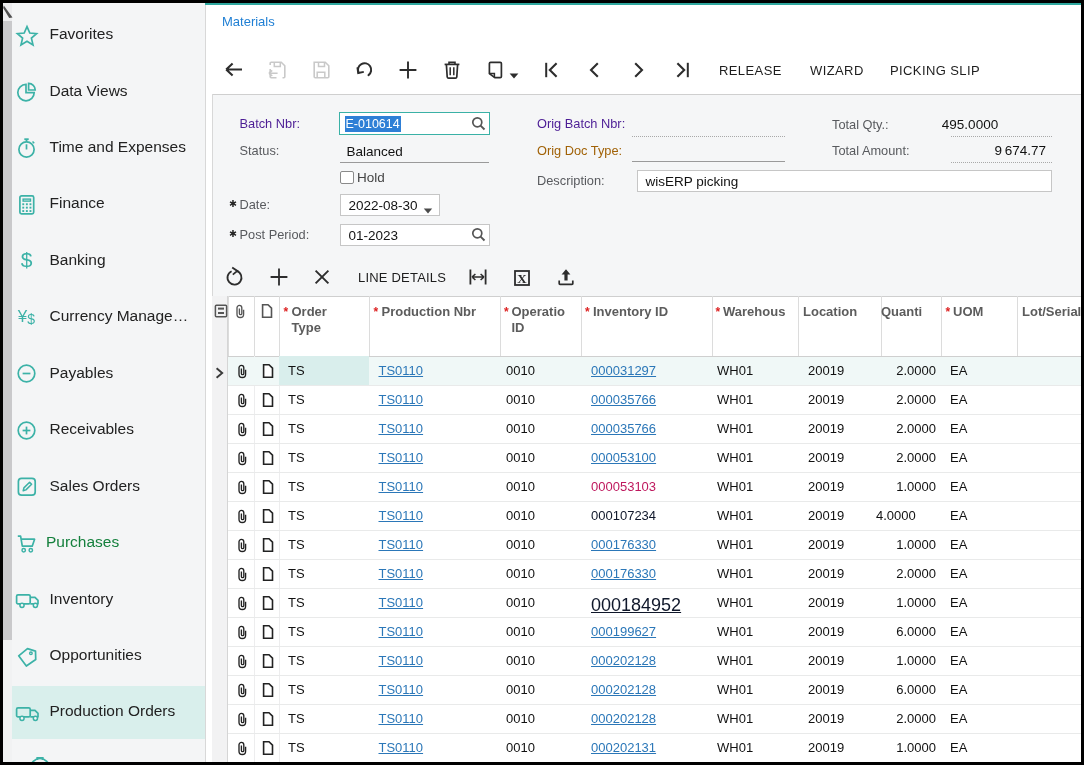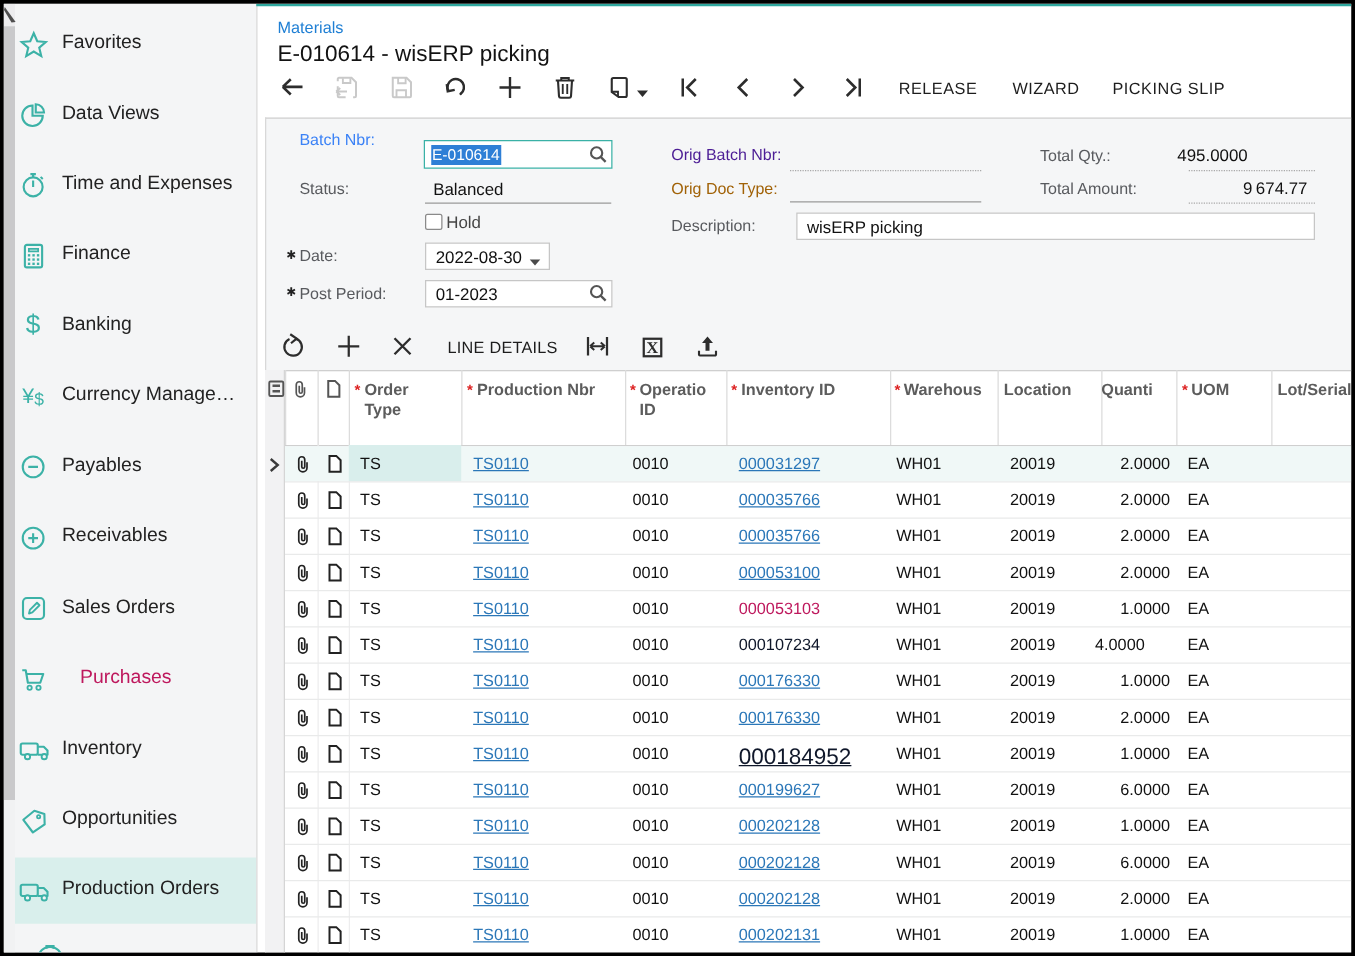--- a/index.html
+++ b/index.html
@@ -64,21 +64,21 @@
         <div style="position:absolute;left:11.5px;top:472.1px;width:24px;height:22px;text-align:center"><svg width="24" height="24" viewBox="0 0 24 24">
             <rect x="3.4" y="3.4" width="16.8" height="16.8" rx="3.2" fill="none" stroke="#3cb2a7" stroke-width="1.7"></rect>
             <path d="M8.2 15.8 L8.9 12.9 L14.6 7.2 L16.6 9.2 L10.9 14.9 Z" fill="none" stroke="#3cb2a7" stroke-width="1.5" stroke-linejoin="round"></path>
           </svg></div>
         <div style="position:absolute;left:46.5px;top:473.6px;font-size:15.5px;color:#222;white-space:nowrap">Sales Orders</div>
         <div style="position:absolute;left:11.5px;top:528.5px;width:24px;height:22px;text-align:center"><svg width="24" height="24" viewBox="0 0 24 24">
             <path d="M2.8 4.2 H5.6 L7.3 14.2 H17.2 L19.6 7.2 H6.1" fill="none" stroke="#3cb2a7" stroke-width="1.7" stroke-linejoin="round"></path>
             <circle cx="8.7" cy="18.2" r="1.7" fill="none" stroke="#3cb2a7" stroke-width="1.5"></circle>
             <circle cx="15.8" cy="18.2" r="1.7" fill="none" stroke="#3cb2a7" stroke-width="1.5"></circle>
           </svg></div>
-        <div style="position:absolute;left:61px;top:530.0px;font-size:15.5px;color:#be185d;white-space:nowrap">Purchases</div>
+        <div style="position:absolute;left:43px;top:530.0px;font-size:15.5px;color:#15803d;white-space:nowrap">Purchases</div>
         <div style="position:absolute;left:11.5px;top:585.0px;width:24px;height:22px;text-align:center"><svg width="26" height="24" viewBox="0 0 26 24">
             <rect x="1.6" y="6.8" width="13.6" height="9.0" rx="1.4" fill="none" stroke="#3cb2a7" stroke-width="1.7"></rect>
             <path d="M15.4 9.4 H20.0 L23.0 12.4 V15.8 H15.4" fill="none" stroke="#3cb2a7" stroke-width="1.7" stroke-linejoin="round"></path>
             <circle cx="7.0" cy="17.3" r="2.1" fill="#f4f5f6" stroke="#3cb2a7" stroke-width="1.5"></circle>
             <circle cx="20.4" cy="17.3" r="2.1" fill="#f4f5f6" stroke="#3cb2a7" stroke-width="1.5"></circle>
           </svg></div>
         <div style="position:absolute;left:46.5px;top:586.5px;font-size:15.5px;color:#222;white-space:nowrap">Inventory</div>
         <div style="position:absolute;left:11.5px;top:641.5px;width:24px;height:22px;text-align:center"><svg width="24" height="24" viewBox="0 0 24 24">
             <path d="M11.3 3.6 L19.6 5.0 L21 13.3 L12.6 21 L3.6 12 Z" fill="none" stroke="#3cb2a7" stroke-width="1.7" stroke-linejoin="round" transform="rotate(8 12 12)"></path>
             <circle cx="15.9" cy="8.3" r="1.3" fill="none" stroke="#3cb2a7" stroke-width="1.4"></circle>
@@ -92,21 +92,20 @@
           </svg></div>
         <div style="position:absolute;left:46.5px;top:699.4px;font-size:15.5px;color:#222;white-space:nowrap">Production Orders</div>
         <div style="position:absolute;left:25px;top:751px;width:24px;height:12px"><svg width="24" height="11" viewBox="0 0 24 11">
             <path d="M2.5 11 A9.5 9.5 0 0 1 21.5 11" fill="none" stroke="#3cb2a7" stroke-width="1.7"></path>
             <path d="M9.2 3 V0.5 H14.8 V3" fill="none" stroke="#3cb2a7" stroke-width="1.7"></path>
           </svg></div>
       </div>
       <div style="position:absolute;left:205px;top:3px;width:1px;height:759px;background:#d8d8d8"></div>
       <div style="position:absolute;left:205px;top:3px;width:876px;height:2px;background:#2ea79e"></div>
       <div style="position:absolute;left:222px;top:14px;font-size:13px;color:#1f7fd4">Materials</div>
-      <div style="position:absolute;left:222px;top:33px;font-size:18px;color:#131313">E-010614 - wisERP picking</div>
       <div style="position:absolute;left:222.5px;top:59.0px;width:22px;height:22px"><svg width="22" height="22" viewBox="0 0 22 22">
           <path d="M3.2 10.5 H19 M3.2 10.5 L9.6 4.4 M3.2 10.5 L9.6 16.6" fill="none" stroke="#2d2d2d" stroke-width="2.1"></path>
         </svg></div>
       <div style="position:absolute;left:266.0px;top:59.0px;width:22px;height:22px"><svg width="22" height="22" viewBox="0 0 22 22">
           <path d="M10.5 18.8 H5.2 A1 1 0 0 1 4.2 17.8 V10 M4.2 6 V4.2 A1 1 0 0 1 5.2 3.2 H15.2 L18.8 6.8 V17.8 A1 1 0 0 1 17.8 18.8 H16.5" fill="none" stroke="#c9c9c9" stroke-width="1.6"></path>
           <path d="M8.3 3.5 V7.4 H14.3 V3.5" fill="none" stroke="#c9c9c9" stroke-width="1.5"></path>
           <path d="M3.0 14.2 H11.6 M3.0 14.2 L6.2 11.4 M3.0 14.2 L6.2 17" fill="none" stroke="#c9c9c9" stroke-width="1.6"></path>
         </svg></div>
       <div style="position:absolute;left:309.5px;top:59.0px;width:22px;height:22px"><svg width="22" height="22" viewBox="0 0 22 22">
           <path d="M4.2 3.2 H15.2 L18.8 6.8 V17.8 A1 1 0 0 1 17.8 18.8 H5.2 A1 1 0 0 1 4.2 17.8 Z" fill="none" stroke="#c9c9c9" stroke-width="1.6"></path>
@@ -144,21 +143,21 @@
         </svg></div>
       <div style="position:absolute;left:672.0px;top:59.0px;width:22px;height:22px"><svg width="22" height="22" viewBox="0 0 22 22">
           <path d="M15.8 3.8 V18.2" stroke="#2d2d2d" stroke-width="2.0" fill="none"></path>
           <path d="M5.4 4.2 L12.2 11 L5.4 17.8" stroke="#2d2d2d" stroke-width="2.1" fill="none"></path>
         </svg></div>
       <div style="position:absolute;left:719px;top:63px;font-size:13px;color:#1d1d1d;letter-spacing:0.4px">RELEASE</div>
       <div style="position:absolute;left:810px;top:63px;font-size:13px;color:#1d1d1d;letter-spacing:0.4px">WIZARD</div>
       <div style="position:absolute;left:890px;top:63px;font-size:13px;color:#1d1d1d;letter-spacing:0.4px">PICKING SLIP</div>
       <div style="position:absolute;left:212px;top:94px;width:869px;height:202px;background:#f5f6f7;border-top:1px solid #cfcfcf"></div>
       <div style="position:absolute;left:211.5px;top:94px;width:1px;height:668px;background:#d8d8d8"></div>
-      <div style="position:absolute;left:239.5px;top:104px;font-size:12.8px;color:#3b82f6;white-space:nowrap">Batch Nbr:</div>
+      <div style="position:absolute;left:239.5px;top:116.0px;font-size:12.8px;color:#4c1d95;white-space:nowrap">Batch Nbr:</div>
       <div style="position:absolute;left:239.5px;top:143.0px;font-size:12.8px;color:#585a5e;white-space:nowrap">Status:</div>
       <div style="position:absolute;left:229px;top:198.0px;font-size:9.5px;color:#222">✱</div>
       <div style="position:absolute;left:239.5px;top:197.0px;font-size:12.8px;color:#585a5e;white-space:nowrap">Date:</div>
       <div style="position:absolute;left:229px;top:228.0px;font-size:9.5px;color:#222">✱</div>
       <div style="position:absolute;left:239.5px;top:227.0px;font-size:12.8px;color:#585a5e;white-space:nowrap">Post Period:</div>
       <div style="position:absolute;left:537px;top:116.0px;font-size:12.8px;color:#4c1d95;white-space:nowrap">Orig Batch Nbr:</div>
       <div style="position:absolute;left:537px;top:143.0px;font-size:12.8px;color:#a16207;white-space:nowrap">Orig Doc Type:</div>
       <div style="position:absolute;left:537px;top:173.0px;font-size:12.8px;color:#585a5e;white-space:nowrap">Description:</div>
       <div style="position:absolute;left:832px;top:116.5px;font-size:12.8px;color:#585a5e;white-space:nowrap">Total Qty.:</div>
       <div style="position:absolute;left:832px;top:143.0px;font-size:12.8px;color:#585a5e;white-space:nowrap">Total Amount:</div>
@@ -248,21 +247,21 @@
       <div style="position:absolute;left:373.5px;top:304.5px;font-size:12px;font-weight:700;color:#d22">*</div>
       <div style="position:absolute;left:381.5px;top:303.5px;font-size:13px;font-weight:700;color:#5c5c5c;white-space:nowrap">Production Nbr</div>
       <div style="position:absolute;left:504px;top:304.5px;font-size:12px;font-weight:700;color:#d22">*</div>
       <div style="position:absolute;left:511.5px;top:303.5px;font-size:13px;font-weight:700;color:#5c5c5c;white-space:nowrap">Operatio</div>
       <div style="position:absolute;left:511.5px;top:319.5px;font-size:13px;font-weight:700;color:#5c5c5c;white-space:nowrap">ID</div>
       <div style="position:absolute;left:585px;top:304.5px;font-size:12px;font-weight:700;color:#d22">*</div>
       <div style="position:absolute;left:593px;top:303.5px;font-size:13px;font-weight:700;color:#5c5c5c;white-space:nowrap">Inventory ID</div>
       <div style="position:absolute;left:715.5px;top:304.5px;font-size:12px;font-weight:700;color:#d22">*</div>
       <div style="position:absolute;left:723px;top:303.5px;font-size:13px;font-weight:700;color:#5c5c5c;white-space:nowrap">Warehous</div>
       <div style="position:absolute;left:803px;top:303.5px;font-size:13px;font-weight:700;color:#5c5c5c;white-space:nowrap">Location</div>
-      <div style="position:absolute;left:881px;top:303.5px;width:56px;font-size:13px;font-weight:700;color:#5c5c5c;white-space:nowrap">Quanti</div>
+      <div style="position:absolute;left:881px;top:303.5px;width:38px;text-align:right;font-size:13px;font-weight:700;color:#5c5c5c;white-space:nowrap">Quanti</div>
       <div style="position:absolute;left:945.5px;top:304.5px;font-size:12px;font-weight:700;color:#d22">*</div>
       <div style="position:absolute;left:953px;top:303.5px;font-size:13px;font-weight:700;color:#5c5c5c;white-space:nowrap">UOM</div>
       <div style="position:absolute;left:1022px;top:303.5px;font-size:13px;font-weight:700;color:#5c5c5c;white-space:nowrap">Lot/Serial Nbr</div>
       <div style="position:absolute;left:227.7px;top:356.5px;width:853.3px;height:28.5px;background:#f0f8f7"></div>
       <div style="position:absolute;left:279px;top:356.0px;width:90px;height:29px;background:#d9eeec"></div>
       <div style="position:absolute;left:227.7px;top:384.5px;width:853.3px;height:1px;background:#e9eaea"></div>
       <div style="position:absolute;left:214px;top:365.0px;width:10px;height:12px"><svg width="10" height="12" viewBox="0 0 10 12">
           <path d="M2.6 1.2 L8.2 6 L2.6 10.8" fill="none" stroke="#3a3a3a" stroke-width="1.9"></path>
         </svg></div>
       <div style="position:absolute;left:236px;top:363.0px"><svg width="13" height="16" viewBox="0 0 13 16">

